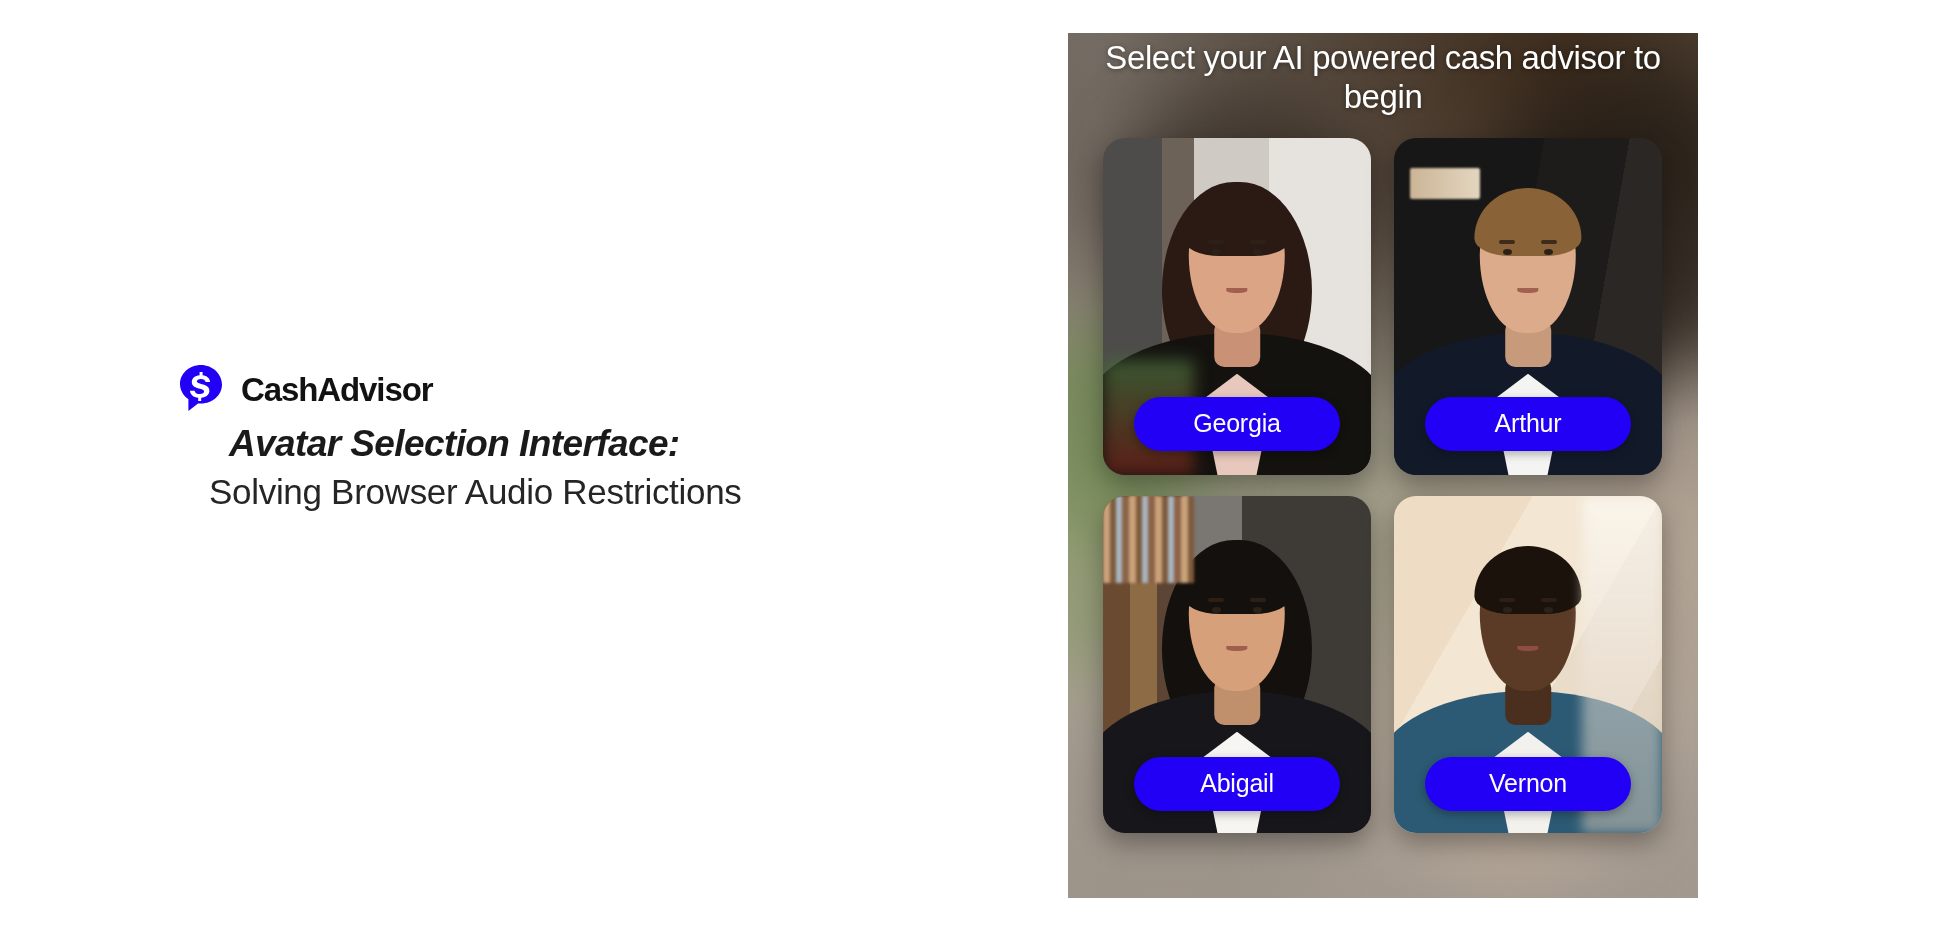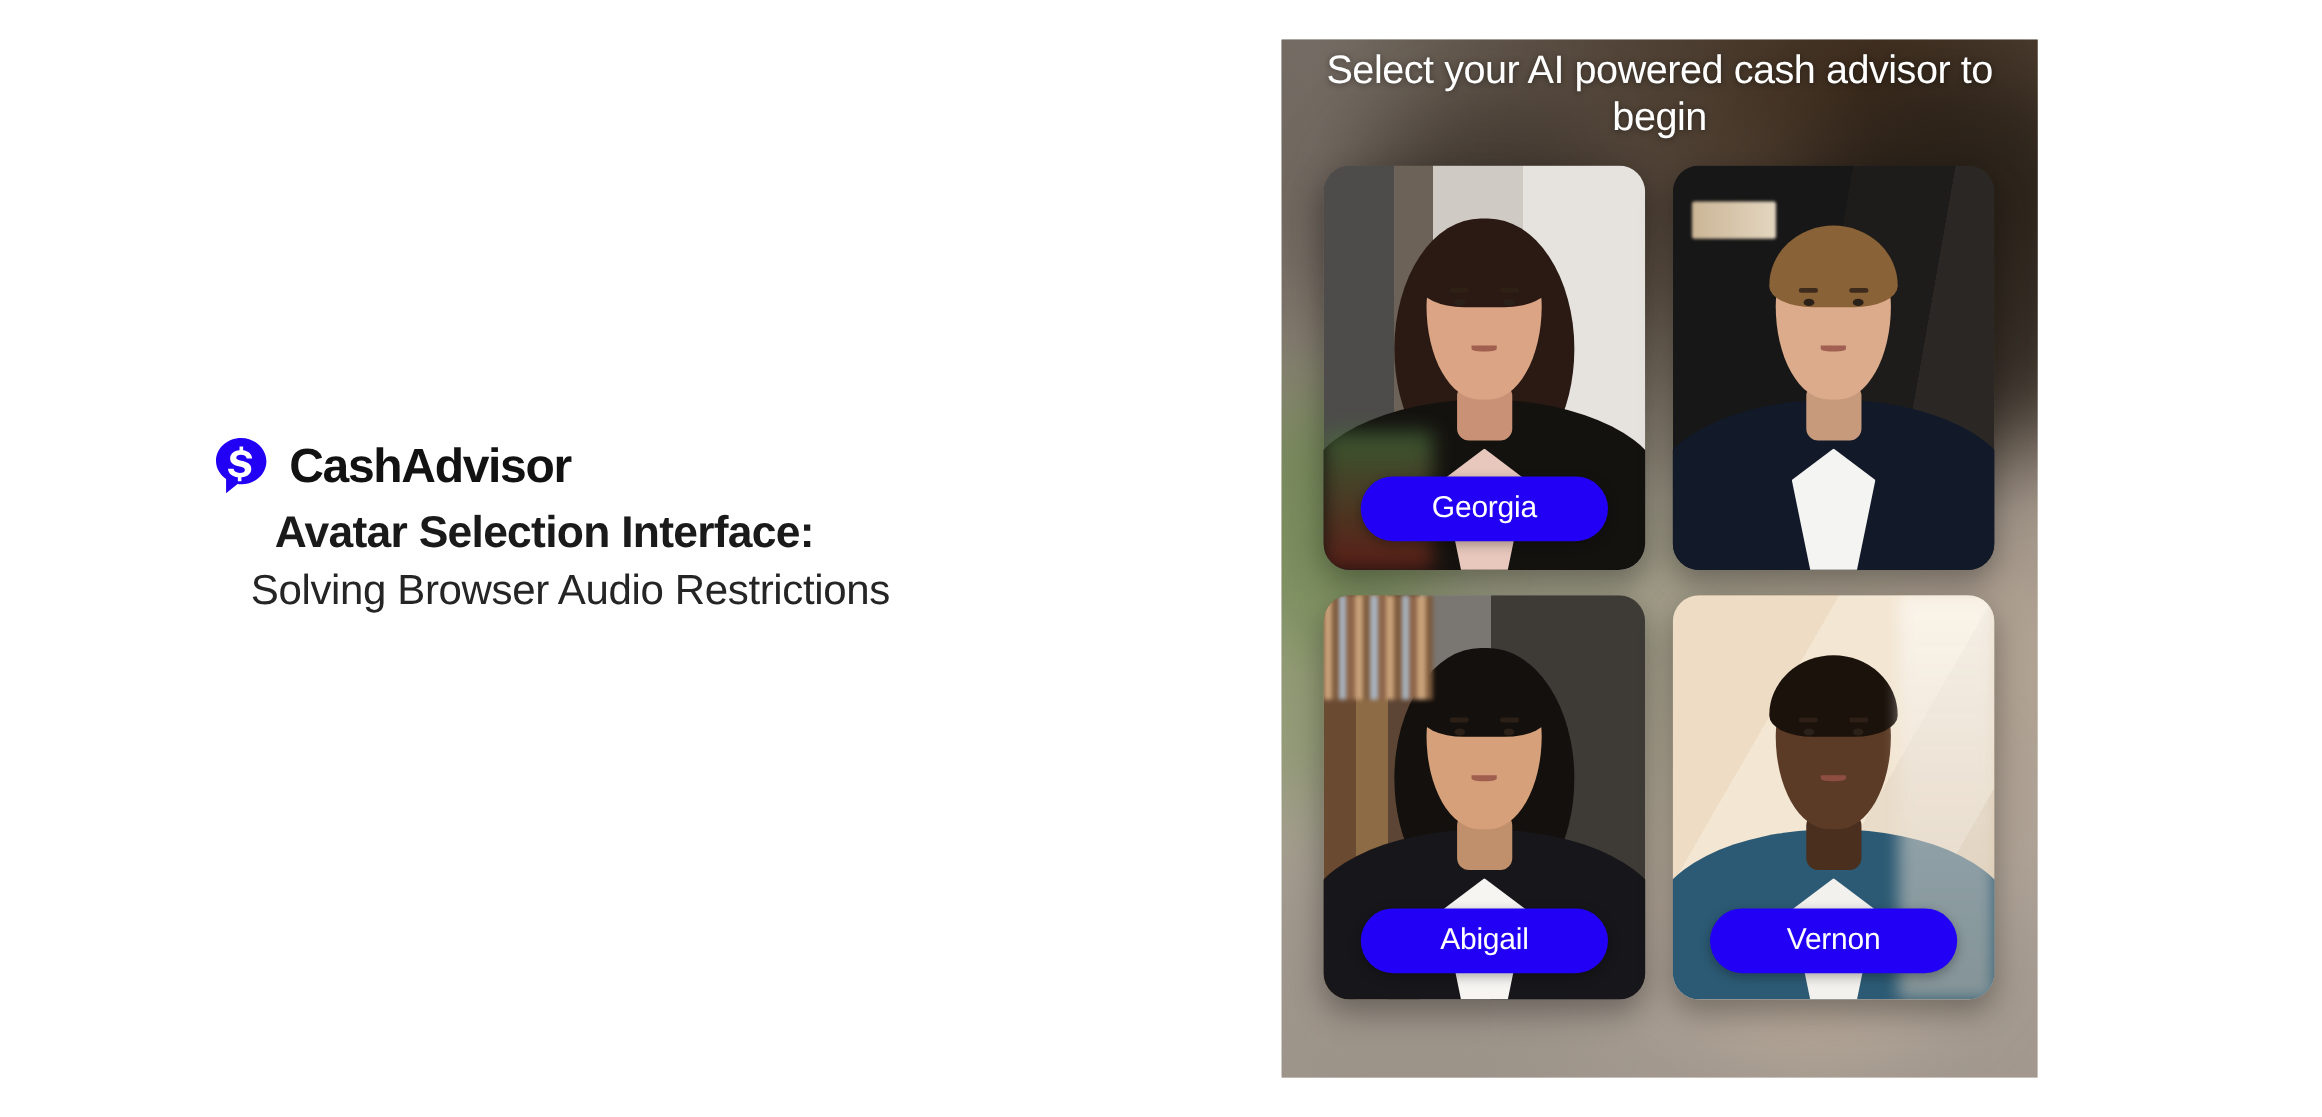--- a/index.html
+++ b/index.html
@@ -13,28 +13,28 @@
 
   
   .left-block { position:absolute; left:173px; top:360px; width:780px; }
 
   .brand-row { display:flex; align-items:center; gap:12px; height:58px; }
 
   .logo-mark { width:56px; height:56px; position:relative; flex:0 0 56px; }
   .logo-mark svg { display:block; width:56px; height:56px; }
 
   .brand-word {
-    font-size:40px; font-weight:bold; color:#121212;
+    font-size:33px; font-weight:bold; color:#121212;
     letter-spacing:-1.1px; line-height:1; white-space:nowrap;
   }
 
   .headline {
     margin-left:56px; margin-top:4px;
     font-size:37px; font-weight:bold; color:#1a1a1a;
-    letter-spacing:-0.6px; line-height:1.18; white-space:nowrap;
+    letter-spacing:-0.6px; line-height:1.18; white-space:nowrap;font-style:italic;
   }
   .subhead {
     margin-left:36px; margin-top:5px;
     font-size:35px; font-weight:400; color:#252525;
     letter-spacing:-0.3px; line-height:1.18; white-space:nowrap;
   }
 
   
   .panel {
     position:absolute; left:1068px; top:33px;
@@ -221,20 +221,23 @@
             <div class="neck" style="background:#c89a7c"></div>
             <div class="head" style="background:#dcab8b"></div>
             <div class="hair-front" style="background:#8a6238"></div>
             <div class="brow l"></div>
               <div class="brow r"></div>
             <div class="eye l"></div>
               <div class="eye r"></div>
             <div class="mouth"></div>
           </div>
         </div>
+        <div class="pill">
+          <span>Arthur</span>
+        </div>
       </div>
 
       <div class="card">
         <div class="card-photo bg-books">
           <div class="person">
             <div class="hair-back" style="background:#14100d"></div>
             <div class="torso" style="background:#17161a"></div>
             <div class="collar" style="background:#f6f5f2"></div>
             <div class="neck" style="background:#c08f6c"></div>
             <div class="head" style="background:#d6a07a"></div>

